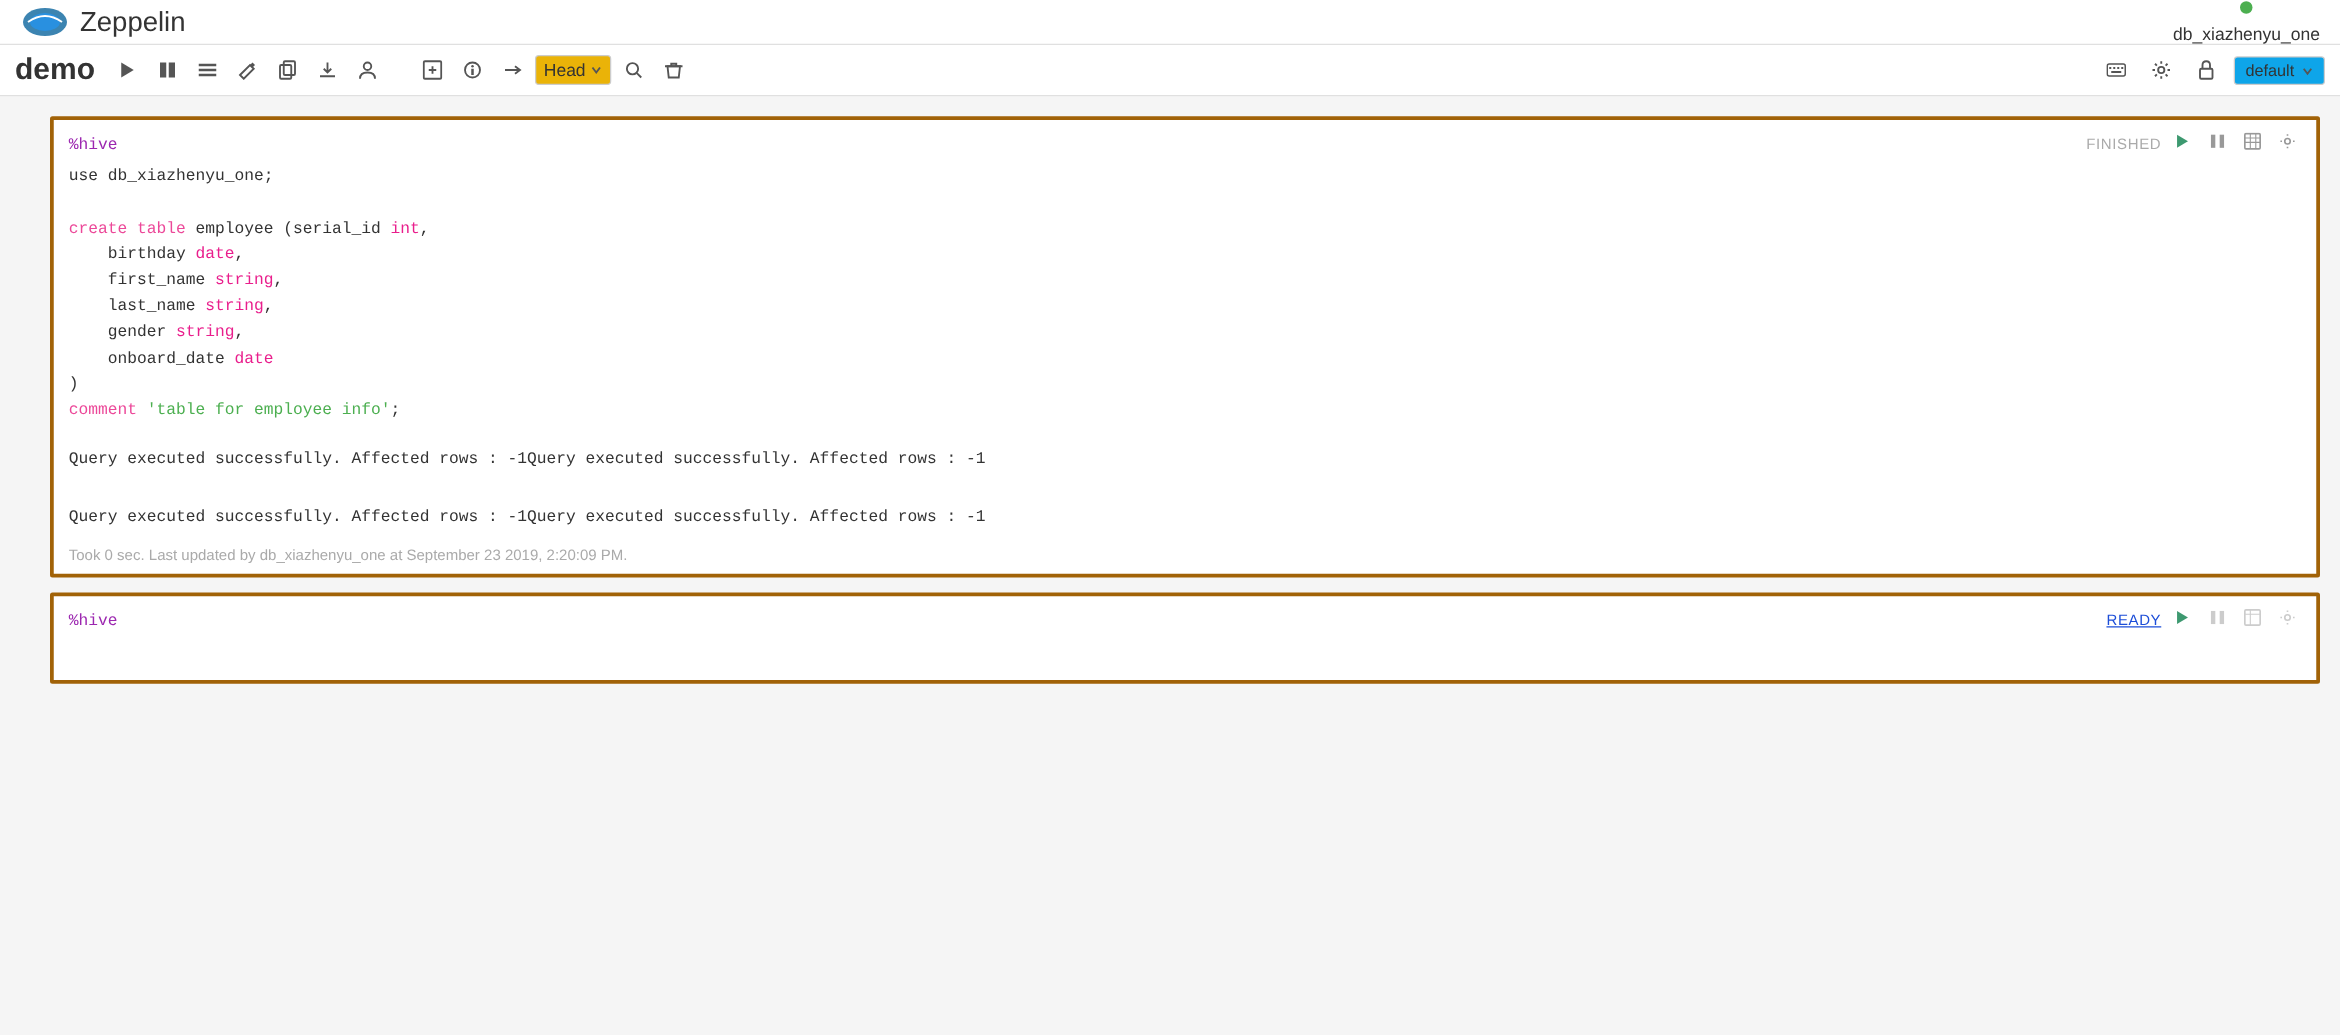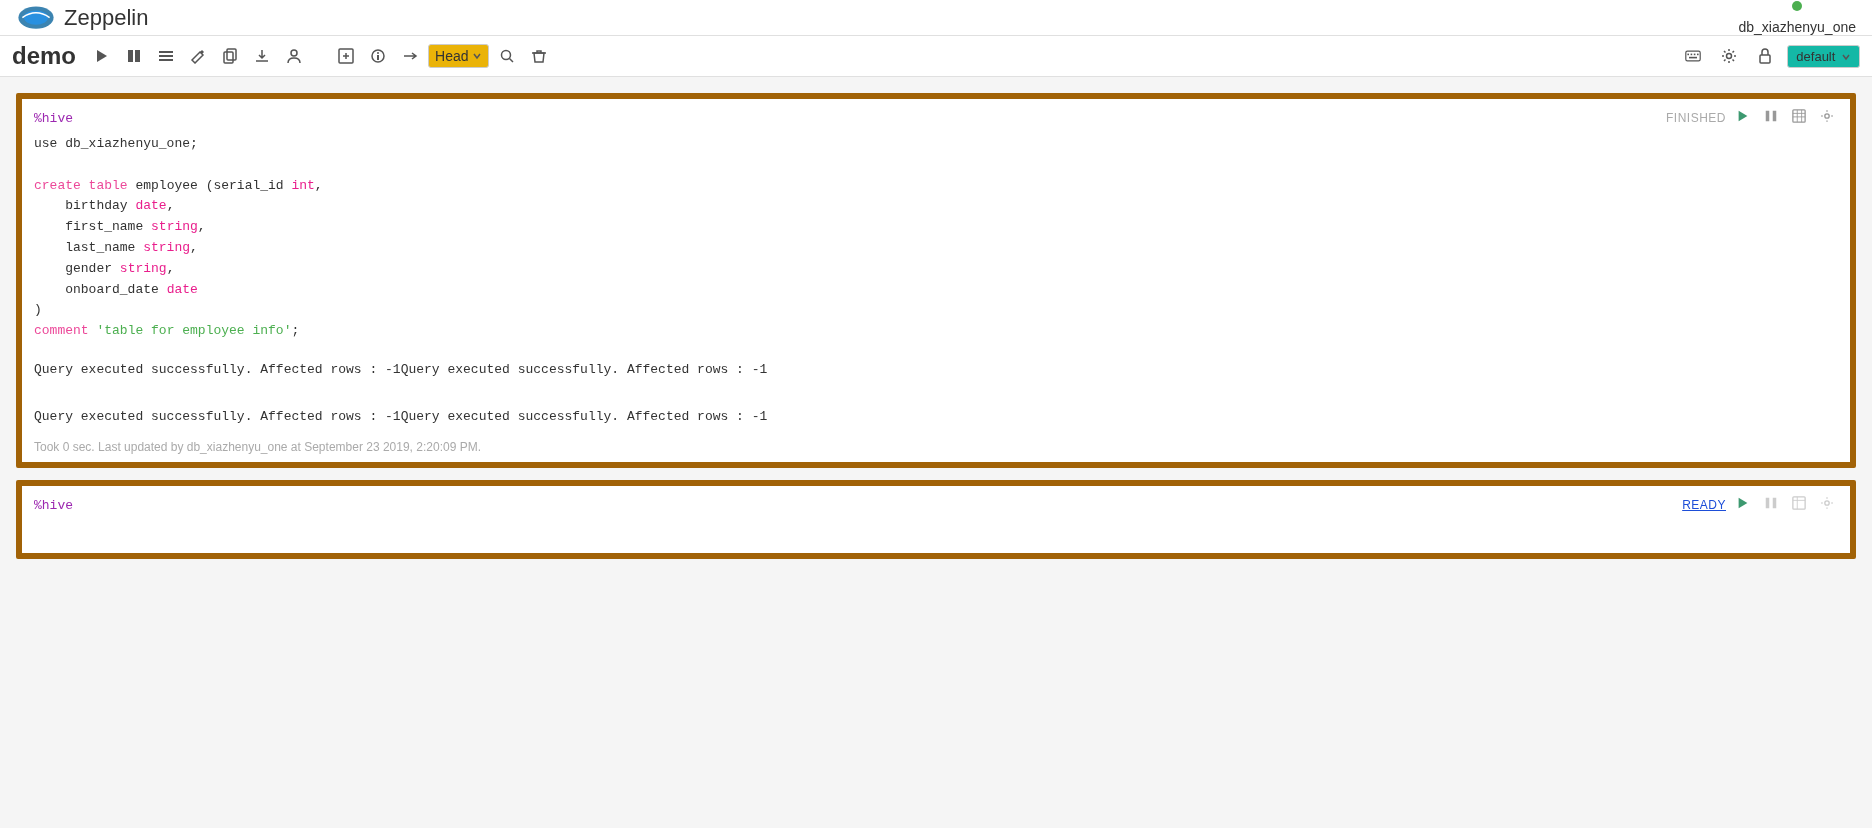--- a/index.html
+++ b/index.html
@@ -101,37 +101,38 @@
       display: flex;
       align-items: center;
       gap: 8px;
     }
     .default-badge {
       border: 1px solid #ccc;
       border-radius: 3px;
       padding: 3px 8px;
       font-size: 13px;
       color: #333;
-      background: #14b8a6;
+      background: #0ea5e9;
       cursor: pointer;
     }
 
     
     .main-content {
       padding: 16px;
       display: flex;
       flex-direction: column;
       gap: 12px;
     }
 
     
     .cell {
       background: #fff;
-      border: 6px solid #a16207;
+      border: 3px solid #a16207;
       border-radius: 2px;
+      margin-left: 24px;
     }
     .cell-header {
       display: flex;
       align-items: flex-start;
       justify-content: space-between;
       padding: 8px 12px 0 12px;
     }
     .cell-interpreter {
       color: #9c27b0;
       font-family: 'Courier New', monospace;

